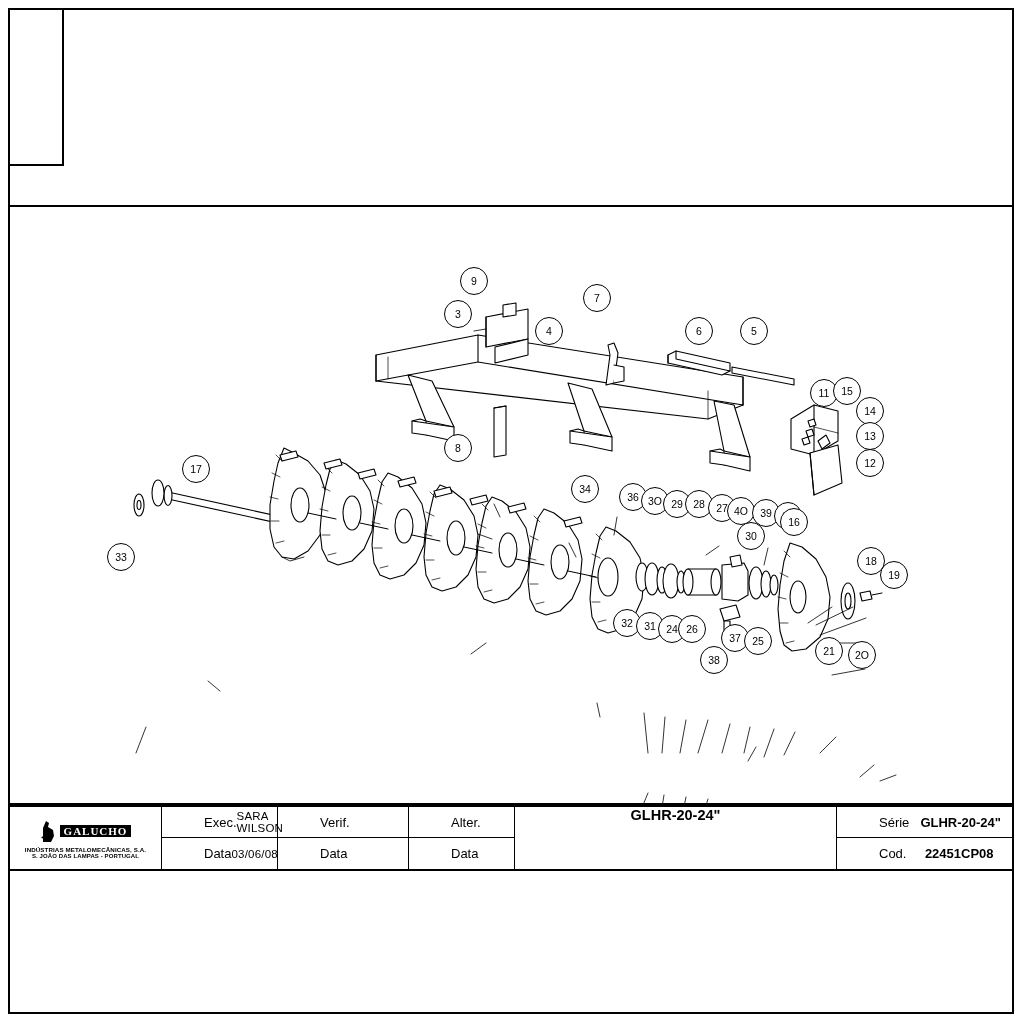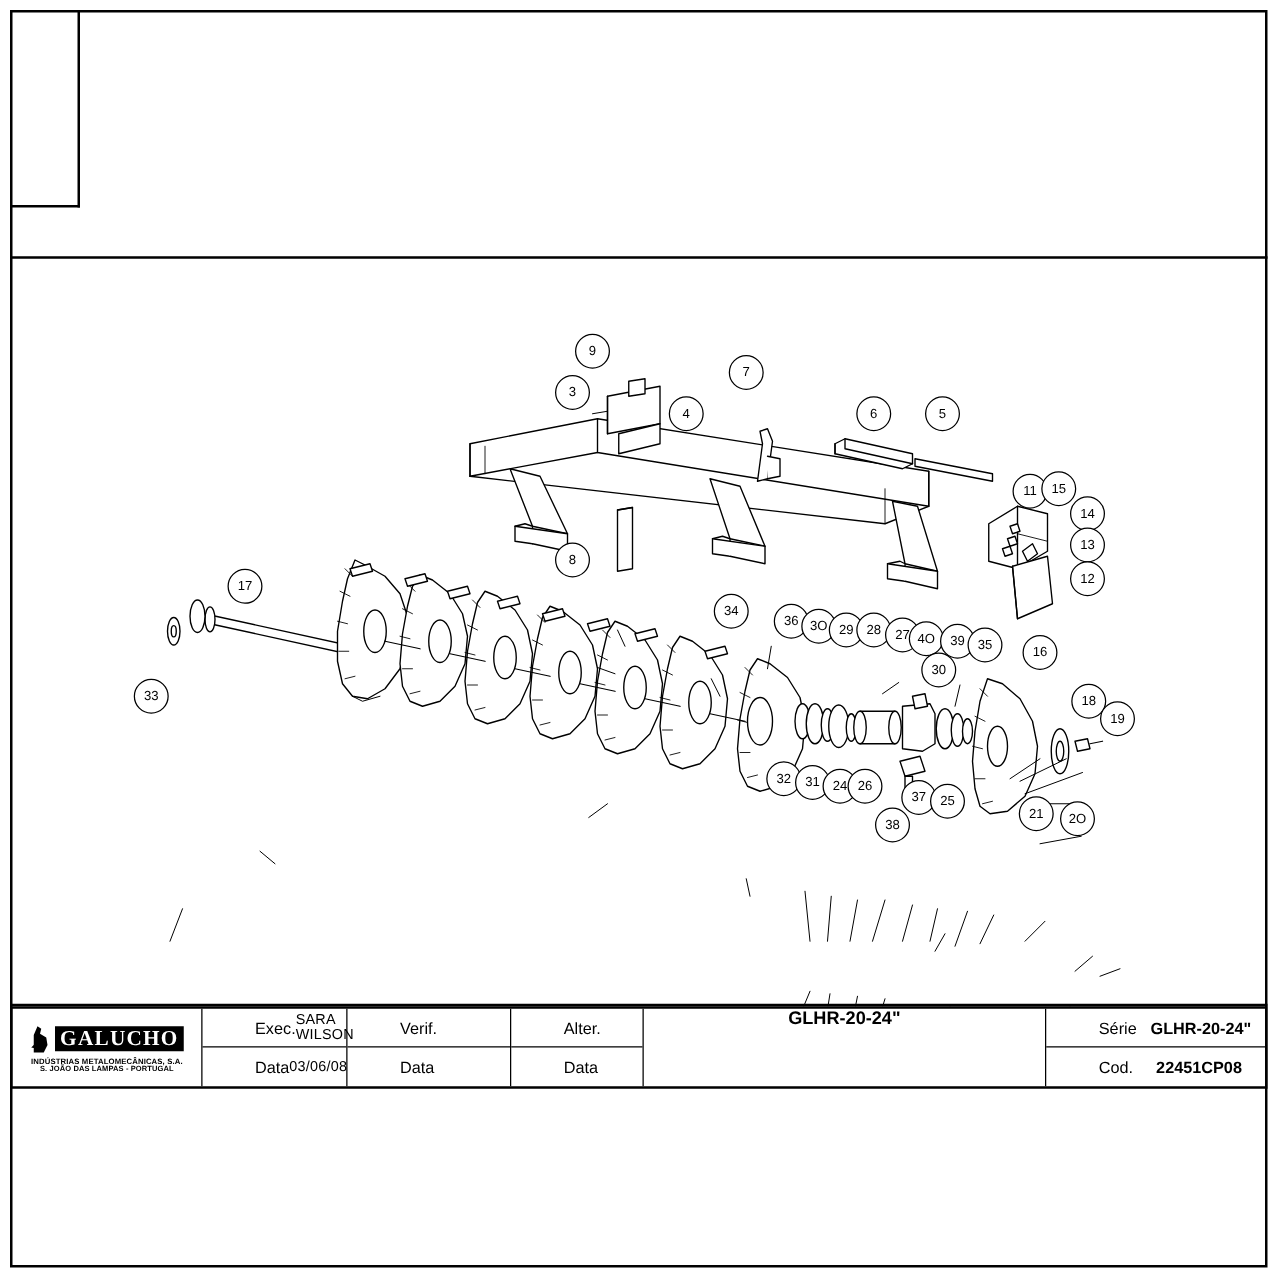--- a/index.html
+++ b/index.html
@@ -25,21 +25,21 @@
   .tb-cell:last-child{border-right:none;}
   .tb-row{height:50%;box-sizing:border-box;display:flex;align-items:center;}
   .tb-row.top{border-bottom:1.6px solid #000;}
   .tb-lab{font-size:13px;padding-left:6px;margin-left:36px;}
   .tb-val{font-size:11.5px;font-weight:normal;margin-left:auto;padding-right:10px;letter-spacing:.2px;}
 
   
   .logo-cell{width:152px;display:flex;flex-direction:column;align-items:center;justify-content:center;}
   .logo-top{display:flex;align-items:center;gap:3px;}
   .logo-mark{width:17px;height:26px;position:relative;}
-  .logo-word{background:#000;color:#fff;font-weight:bold;font-size:17px;letter-spacing:1px;padding:0 4px;font-family:"Liberation Serif",serif;}
+  .logo-word{background:#000;color:#fff;font-weight:bold;font-size:11px;letter-spacing:1px;padding:0 4px;font-family:"Liberation Serif",serif;}
   .logo-l1{font-size:6.2px;font-weight:bold;margin-top:2px;letter-spacing:.1px;}
   .logo-l2{font-size:6px;font-weight:bold;letter-spacing:.1px;}
 
   .exec-cell{width:116px;}
   .verif-cell{width:131px;}
   .alter-cell{width:106px;}
   .desig-cell{width:322px;}
   .serie-cell{flex:1;}
 
   .desig-lab{font-size:13px;padding:2px 0 0 6px;}
@@ -273,21 +273,21 @@
       <div class="balloon" style="left: 571px; top: 475px;">34</div>
       <div class="balloon" style="left: 619px; top: 483px;">36</div>
       <div class="balloon" style="left: 641px; top: 487px;">3O</div>
       <div class="balloon" style="left: 663px; top: 490px;">29</div>
       <div class="balloon" style="left: 685px; top: 490px;">28</div>
       <div class="balloon" style="left: 708px; top: 494px;">27</div>
       <div class="balloon" style="left: 727px; top: 497px;">4O</div>
       <div class="balloon" style="left: 752px; top: 499px;">39</div>
       <div class="balloon" style="left: 774px; top: 502px;">35</div>
       <div class="balloon" style="left: 737px; top: 522px;">30</div>
-      <div class="balloon" style="left: 818px; top: 508px;">16</div>
+      <div class="balloon" style="left: 780px; top: 508px;">16</div>
       <div class="balloon" style="left: 857px; top: 547px;">18</div>
       <div class="balloon" style="left: 880px; top: 561px;">19</div>
       <div class="balloon" style="left: 613px; top: 609px;">32</div>
       <div class="balloon" style="left: 636px; top: 612px;">31</div>
       <div class="balloon" style="left: 658px; top: 615px;">24</div>
       <div class="balloon" style="left: 678px; top: 615px;">26</div>
       <div class="balloon" style="left: 721px; top: 624px;">37</div>
       <div class="balloon" style="left: 744px; top: 627px;">25</div>
       <div class="balloon" style="left: 700px; top: 646px;">38</div>
       <div class="balloon" style="left: 815px; top: 637px;">21</div>

